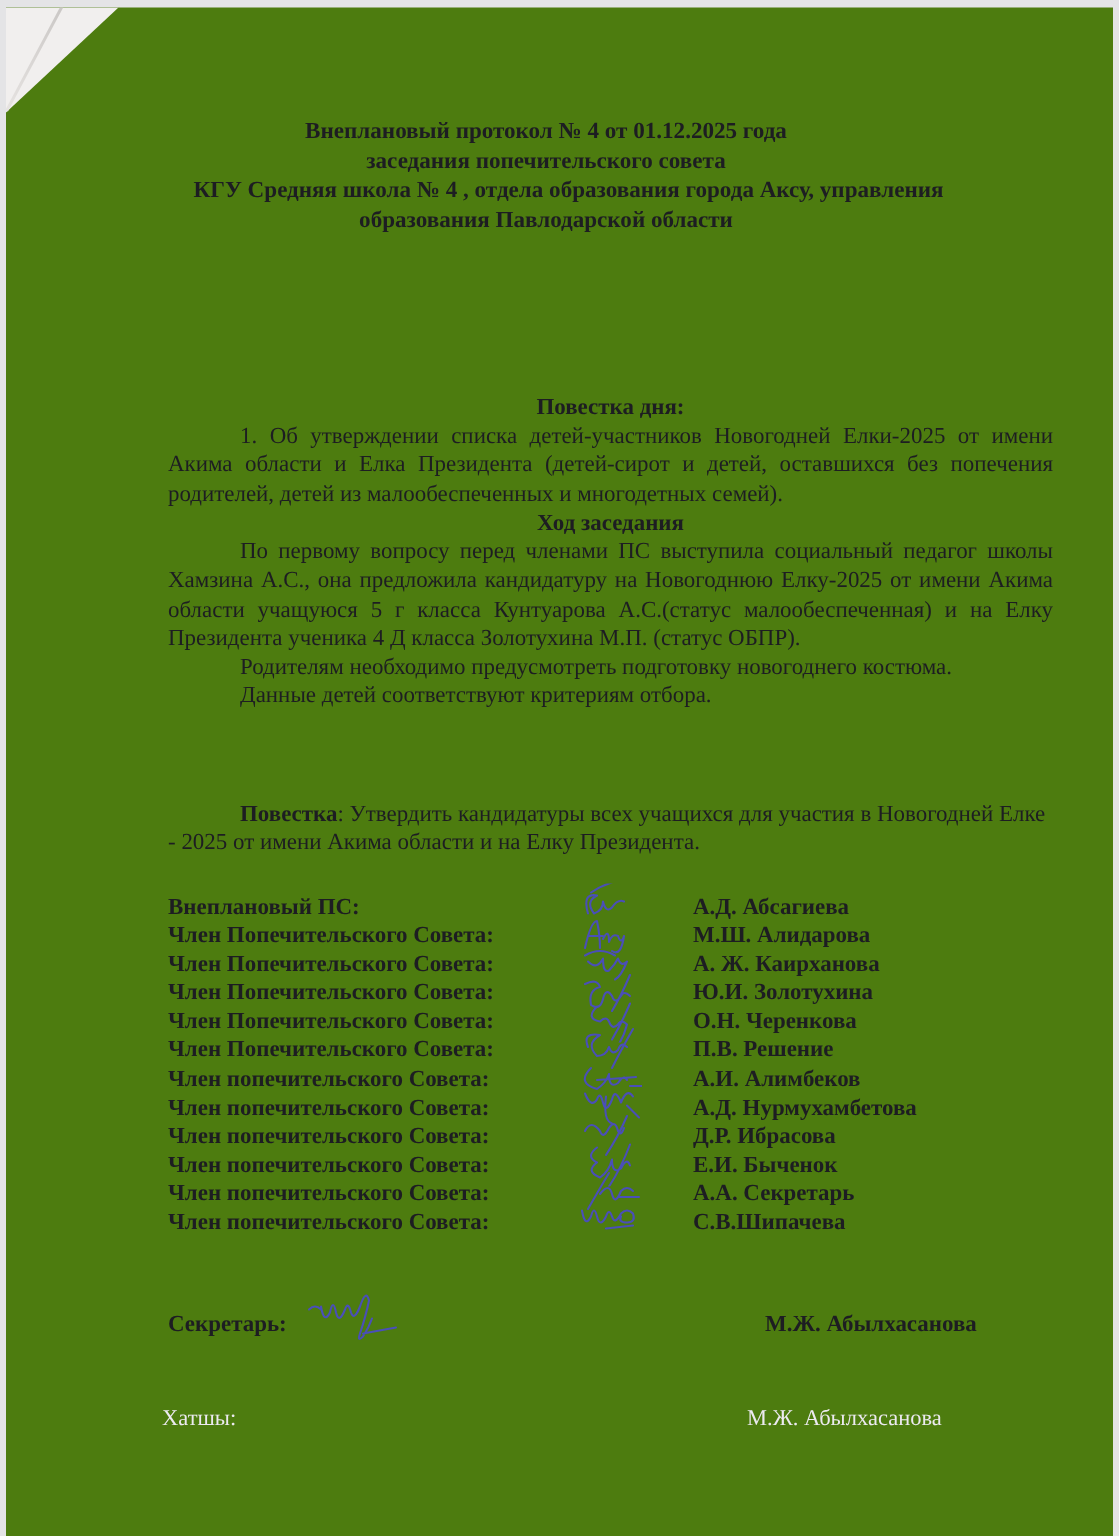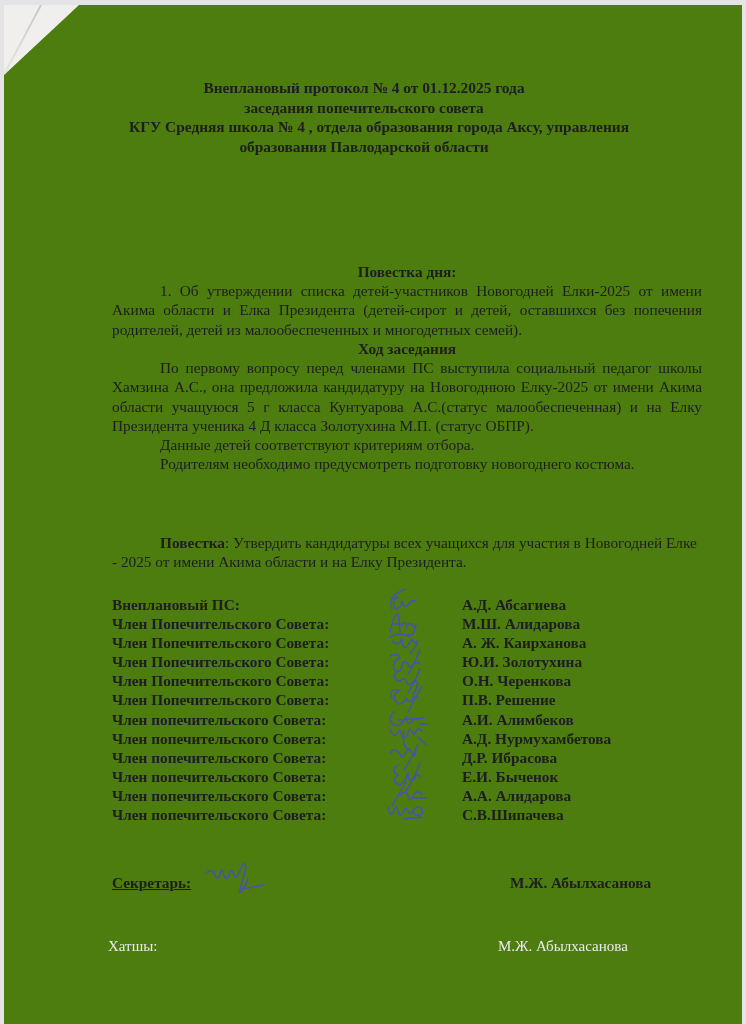--- a/index.html
+++ b/index.html
@@ -47,21 +47,21 @@
     font-weight: bold; font-size: 15.3px; line-height: 19.1px;
   }
   .sig-row { position: relative; height: 19.1px; }
   .sig-role { position: absolute; left: 0; white-space: nowrap; }
   .sig-mark { position: absolute; left: 272px; top: -6px; width: 44px; height: 30px; }
   .sig-name { position: absolute; left: 350px; white-space: nowrap; }
   .secretary {
     position: absolute; left: 108px; top: 868px; width: 600px;
     font-weight: bold; font-size: 15.3px; line-height: 19px;
   }
-  .secretary .sec-label { position: absolute; left: 0; text-decoration: underline; }
+  .secretary .sec-label { position: absolute; left: 0; }
   .secretary .sec-mark { position: absolute; left: 90px; top: -14px; width: 70px; height: 42px; }
   .secretary .sec-name { position: absolute; left: 398px; white-space: nowrap; }
   .ghost {
     position: absolute; color: #eceaf0; font-size: 15px; white-space: nowrap;
   }
   svg path { fill: none; stroke: #4a4fb8; stroke-width: 1.4; stroke-linecap: round; stroke-linejoin: round; }
 </style>
 </head>
 <body>
 
@@ -81,22 +81,22 @@
 
 
   <div class="body-text agenda">
     <div class="center-bold">Повестка дня:</div>
     <p>1. Об утверждении списка детей-участников Новогодней Елки-2025 от имени Акима области и Елка Президента (детей-сирот и детей, оставшихся без попечения родителей, детей из малообеспеченных и многодетных семей).</p>
   </div>
 
   <div class="body-text proceedings">
     <div class="center-bold">Ход заседания</div>
     <p>По первому вопросу перед членами ПС выступила социальный педагог школы Хамзина А.С., она предложила кандидатуру на Новогоднюю Елку-2025 от имени Акима области учащуюся 5 г класса Кунтуарова А.С.(статус малообеспеченная) и на Елку Президента ученика 4 Д класса Золотухина М.П. (статус ОБПР).</p>
+    <p>Родителям необходимо предусмотреть подготовку новогоднего костюма.</p>
     <p>Данные детей соответствуют критериям отбора.</p>
-    <p>Родителям необходимо предусмотреть подготовку новогоднего костюма.</p>
   </div>
 
   <div class="body-text decision">
     <p><b>Повестка</b><span>: Утвердить кандидатуры всех учащихся для участия в Новогодней Елке - 2025 от имени Акима области и на Елку Президента.</span></p>
   </div>
 
   <div class="signatures" id="sig-list">
       <div class="sig-row">
         <span class="sig-role">Внеплановый ПС:</span>
         <svg class="sig-mark" viewBox="0 0 44 30">
@@ -165,21 +165,21 @@
         <svg class="sig-mark" viewBox="0 0 44 30">
           <path d="M14 4 q-8 6 0 10 q-8 6 2 10 q6 -4 8 -12 q0 10 6 6 q4 -8 6 -2 M36 2 q-6 16 -14 28"></path>
         </svg>
         <span class="sig-name">Е.И. Быченок</span>
       </div>
       <div class="sig-row">
         <span class="sig-role">Член попечительского Совета:</span>
         <svg class="sig-mark" viewBox="0 0 44 30">
           <path d="M22 2 q-6 10 -14 24 M16 16 q6 -8 8 0 q2 8 6 -2 q4 -4 8 0 M28 18 l14 0"></path>
         </svg>
-        <span class="sig-name">А.А. Алидарова</span>
+        <span class="sig-name">А.А. Секретарь</span>
       </div>
       <div class="sig-row">
         <span class="sig-role">Член попечительского Совета:</span>
         <svg class="sig-mark" viewBox="0 0 44 30">
           <path d="M4 8 q2 12 6 4 q2 -8 4 0 q2 8 6 0 q2 -6 4 0 q2 6 6 -2 q4 -4 8 0 q2 6 -4 6 q-6 0 -4 -4 M20 20 l18 -2"></path>
         </svg>
         <span class="sig-name">С.В.Шипачева</span>
       </div>
     </div>
 

